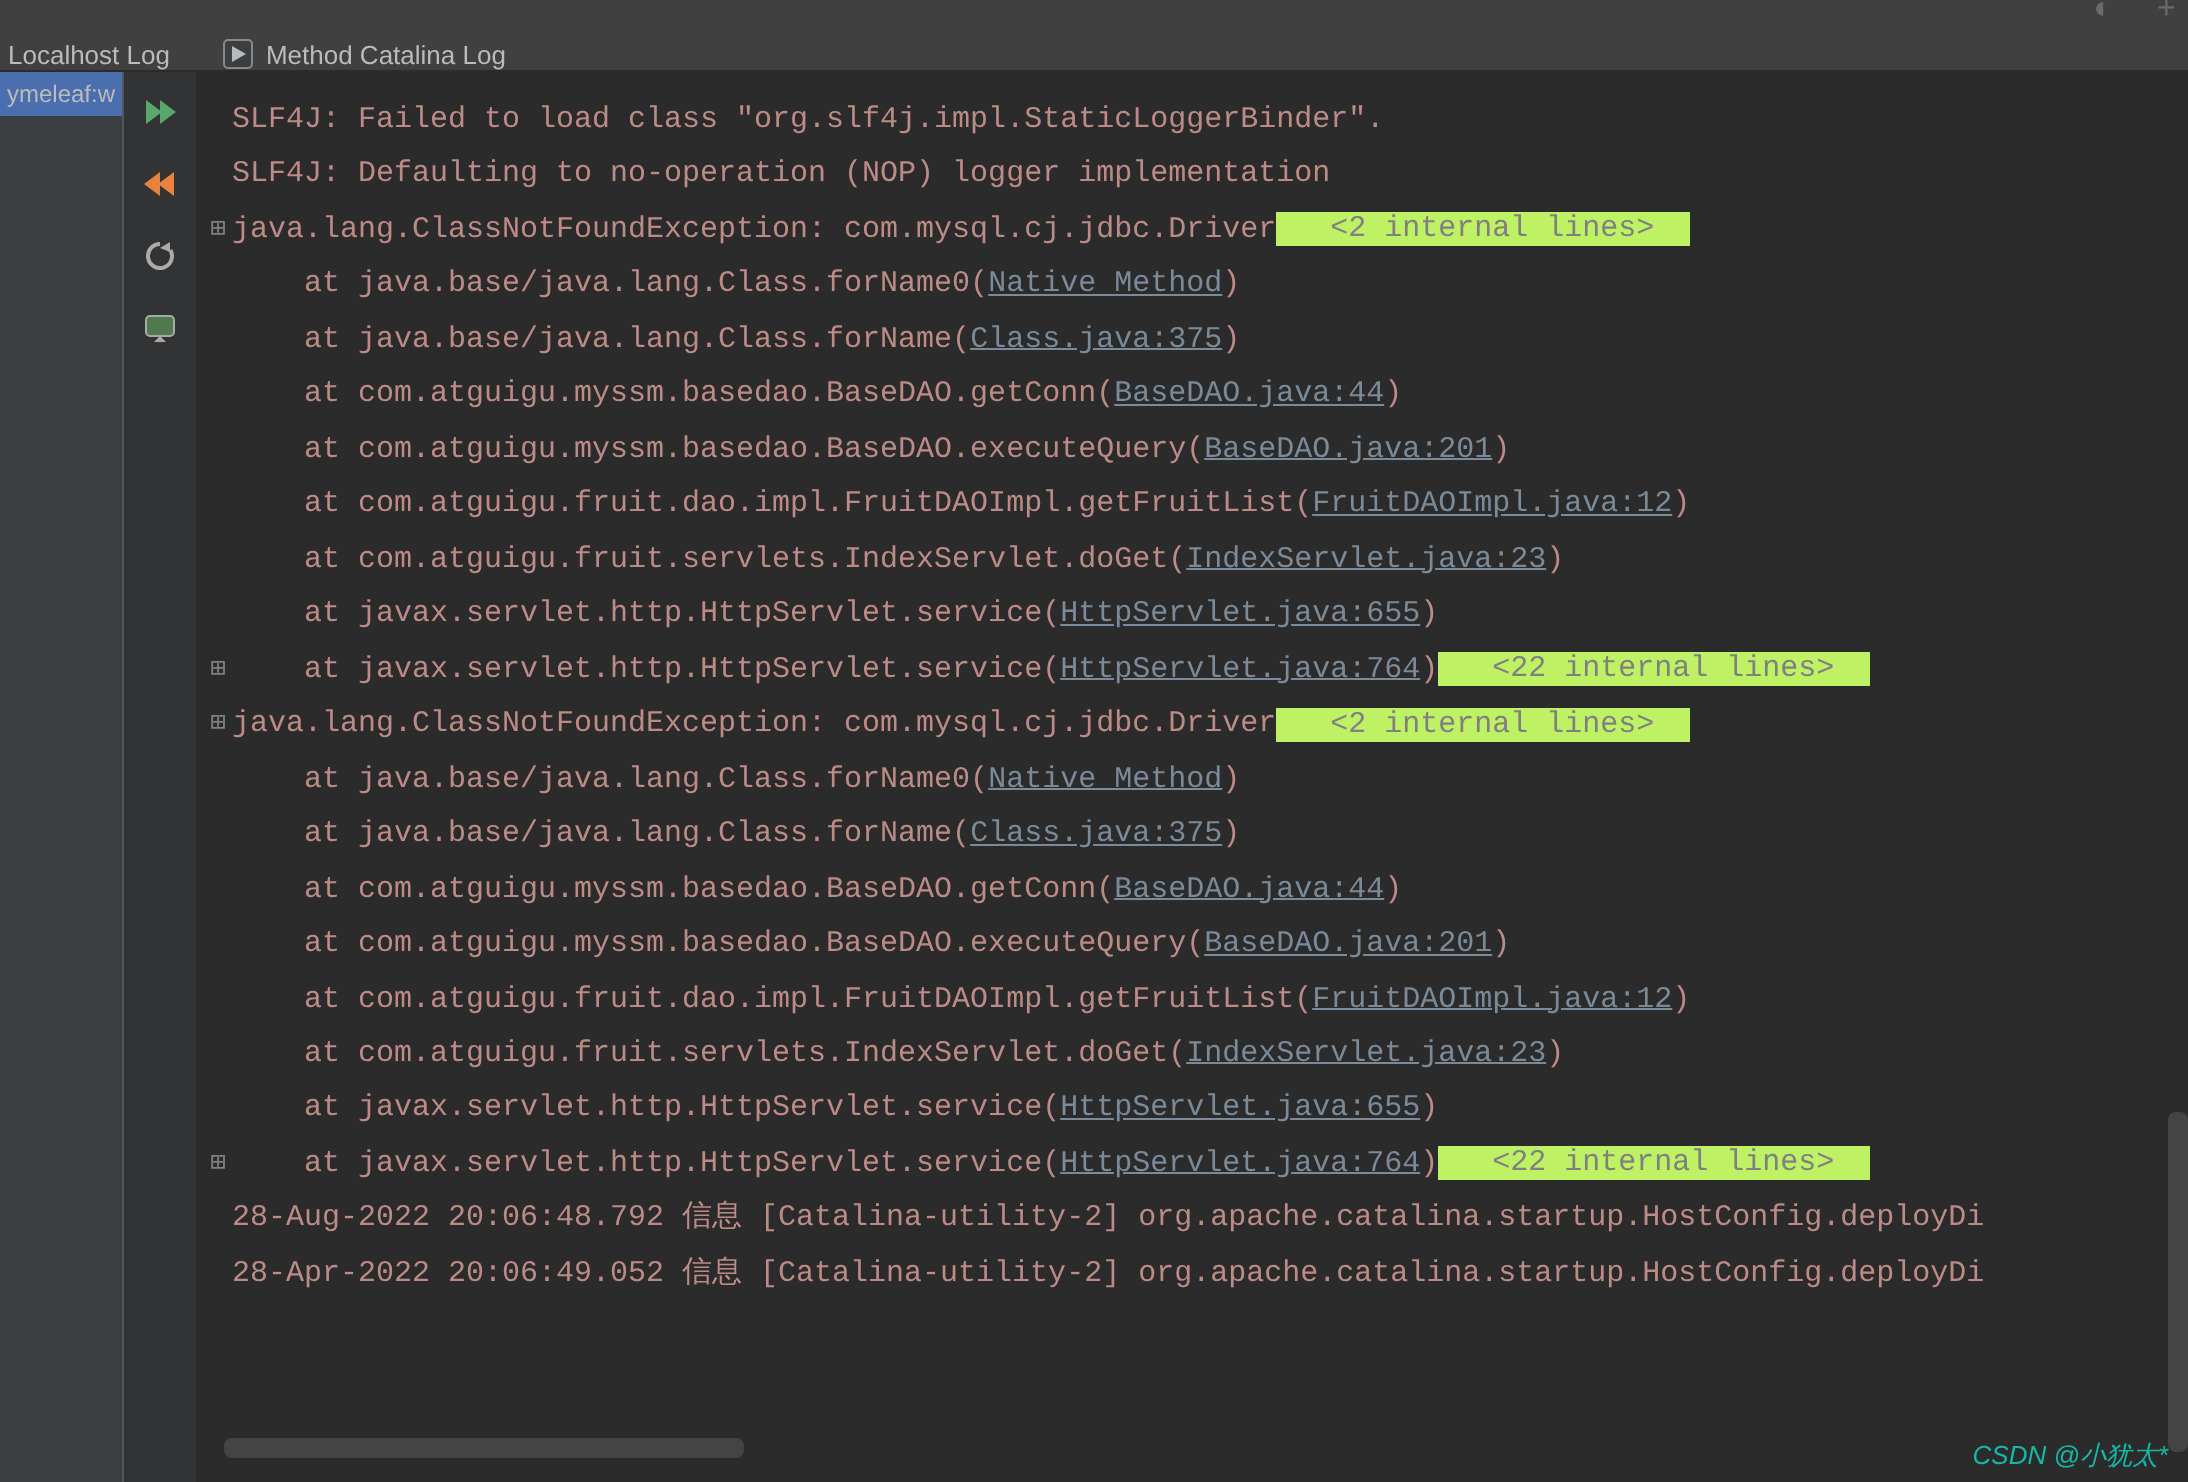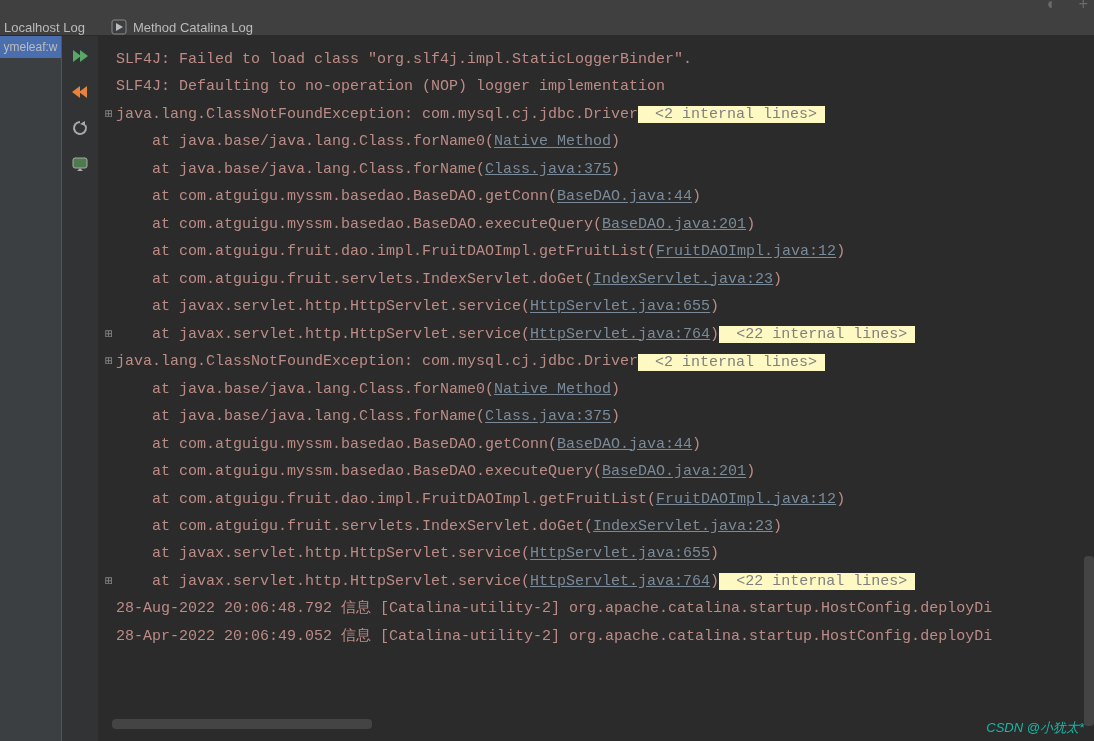--- a/index.html
+++ b/index.html
@@ -12,21 +12,21 @@
   .top-right-icons { position:absolute; top:0; right:6px; height:10px; display:flex; gap:22px; align-items:center; opacity:.4; }
   .top-right-icons span { color:#aaaaaa; font-size:16px; }
   .body-row { flex:1; display:flex; min-height:0; }
   .tree-col { width:62px; background:#3c3f41; border-right:1px solid #555; overflow:hidden;text-align:center; }
   .tree-item { color:#bbbbbb; font-size:12px; padding:4px 2px; white-space:nowrap; font-family:"Segoe UI",Arial,sans-serif; background:#4b6eaf; }
   .gutter { width:36px; background:#313335; display:flex; flex-direction:column; align-items:center; padding-top:8px; gap:12px; }
   .gutter-btn { width:24px; height:24px; display:flex; align-items:center; justify-content:center; cursor:pointer; border-radius:3px; }
   .console-wrap { flex:1; position:relative; background:#2b2b2b; min-width:0; }
   .console { position:absolute; left:0; top:0; right:0; bottom:0; overflow:hidden; padding:10px 0 0 4px; }
   .line { white-space:pre; line-height:27px; color:#bc8b86; font-family:Consolas,"Courier New",monospace; }
-  .line .dim { color:#808080; background:#fef9c3; padding:0 8px; }
+  .line .dim { color:#808080; background:#bef264; padding:0 18px; }
   .line a { color:#7a8a99; text-decoration:underline; }
   .line .at { color:#bc8b86; }
   .expand { color:#808080; font-size:13px; display:inline-block; width:14px; text-align:center; cursor:pointer; user-select:none; vertical-align:middle; }
   .watermark { position:absolute; right:10px; bottom:4px; color:#14b8a6; font-family:"Segoe UI",Arial,sans-serif; font-size:13px; font-style:italic; }
   .h-scrollbar { position:absolute; left:14px; bottom:12px; height:10px; width:260px; background:#555; border-radius:4px; opacity:.6; }
   .v-scrollbar { position:absolute; right:0; top:520px; height:170px; width:10px; background:#555; border-radius:4px; opacity:.6; }
 </style>
 </head>
 <body>
 

